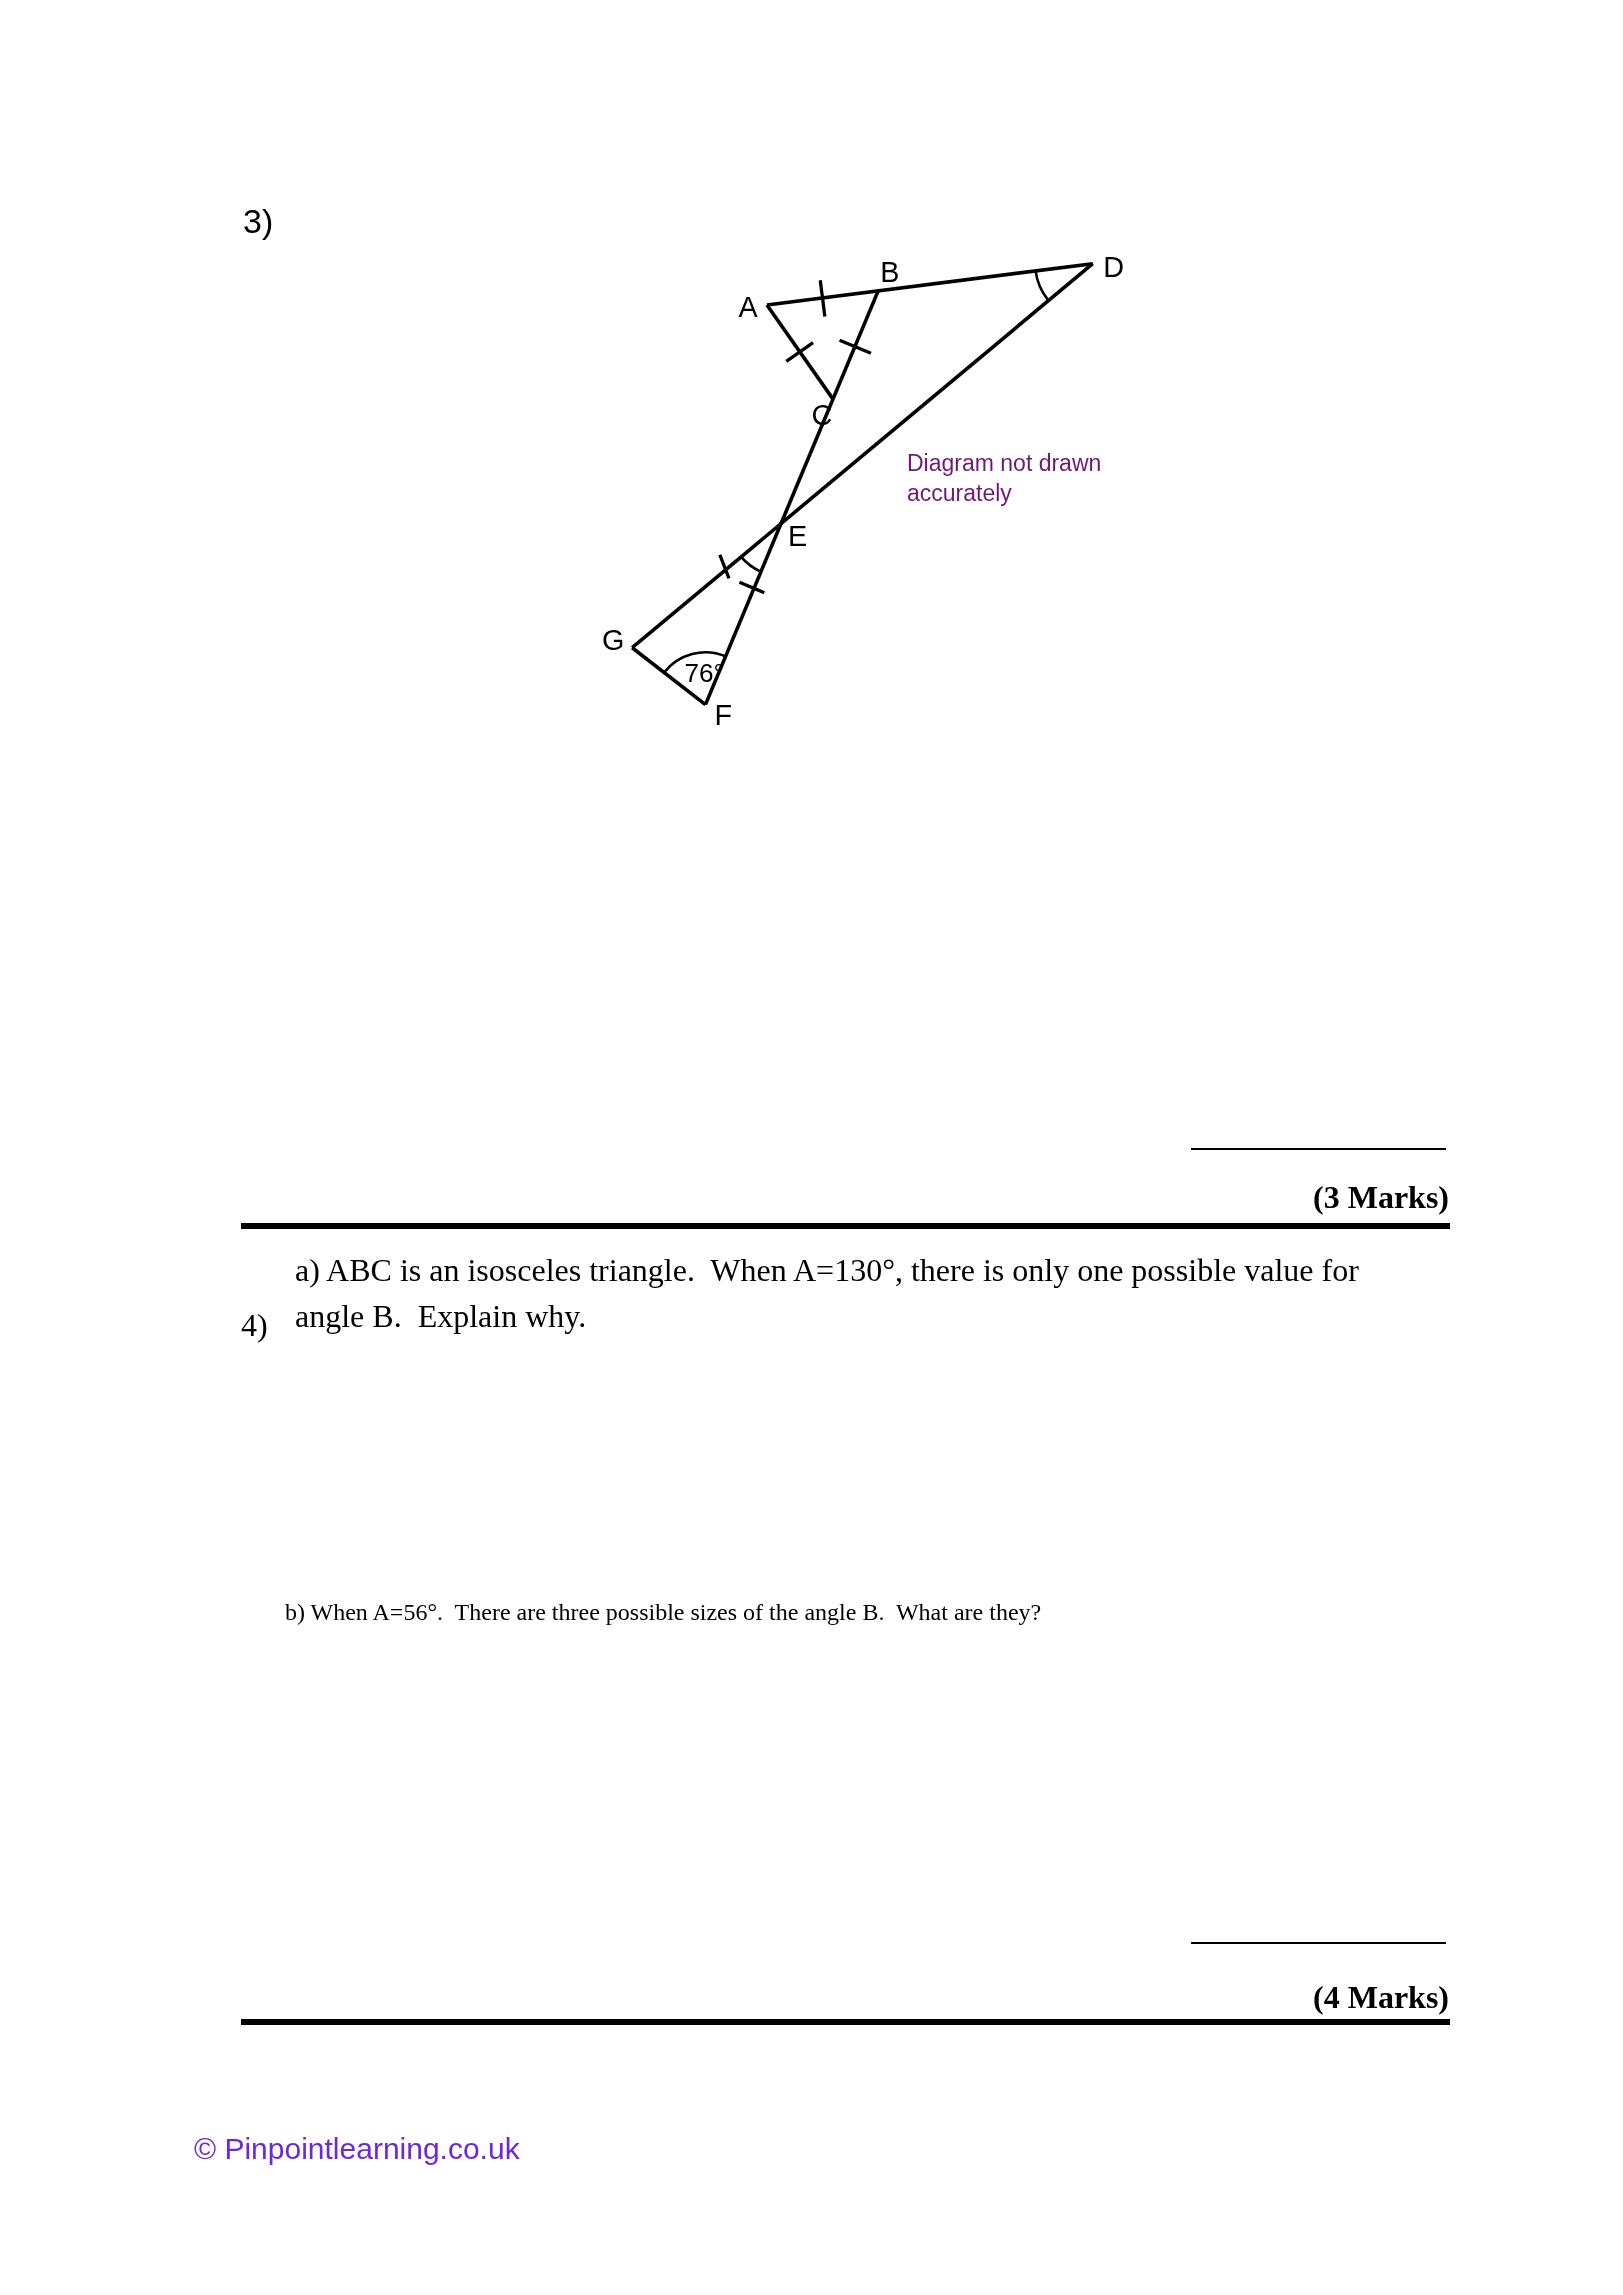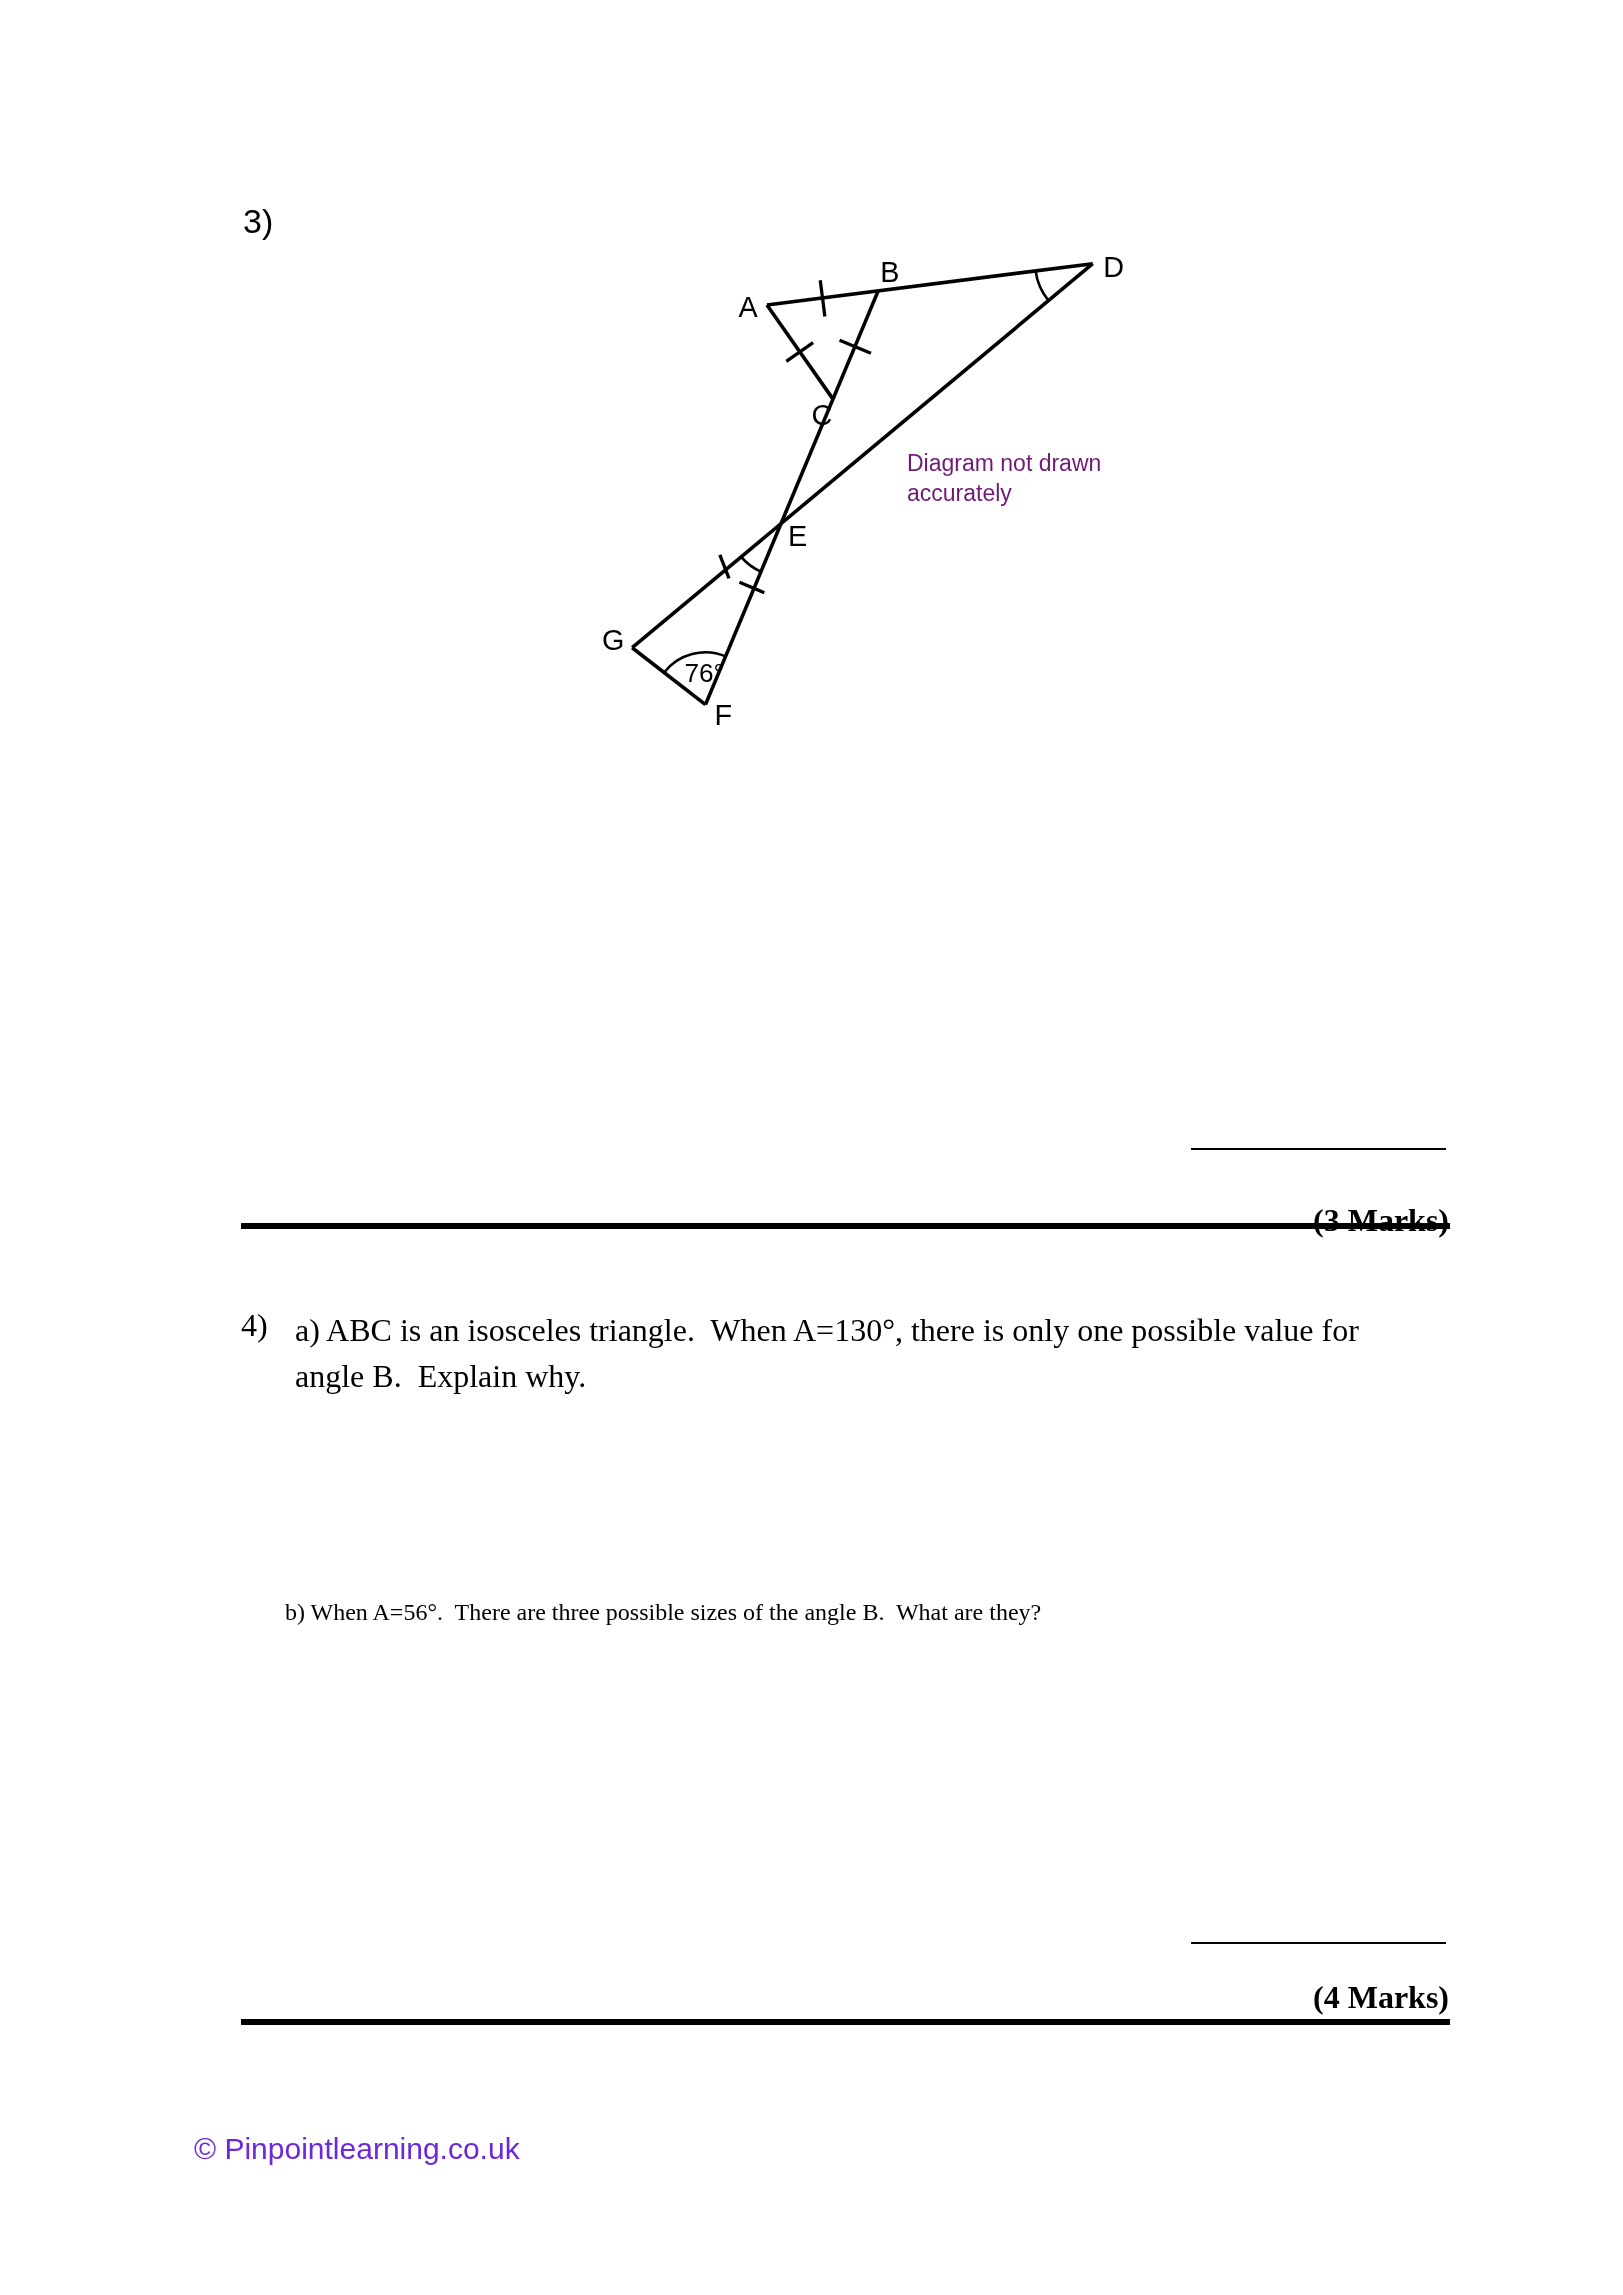--- a/index.html
+++ b/index.html
@@ -14,27 +14,27 @@
   .abs{position:absolute;}
   .qnum3{left:243px;top:202px;font-size:34px;font-family:"Liberation Sans",sans-serif;}
   .diagram-svg{left:589px;top:242px;width:543px;height:504px;}
   .diagram-note{left:907px;top:448px;font-family:"Liberation Sans",sans-serif;
     font-size:23px;line-height:30px;color:#701a75;}
   .q3-prompt{left:253px;top:766px;width:1184px;font-size:32px;line-height:46px;white-space:pre-wrap;}
   .answer-line{width:255px;border-top:2.6px solid #000;height:0;}
   .answer-line-1{left:1191px;top:1148px;}
   .answer-line-2{left:1191px;top:1942px;}
   .marks{width:402px;left:1047px;text-align:right;font-size:32px;font-weight:bold;}
-  .marks-3{top:1179px;margin-top:23px;}
+  .marks-3{top:1179px;}
   .marks-4{top:1979px;}
   .divider{left:241px;width:1209px;height:5.9px;background:#000;}
   .divider-1{top:1223px;}
   .divider-2{top:2019px;}
   .qnum4{left:241px;top:1307px;font-size:32px;}
-  .q4a{left:295px;top:1307px;width:1129px;font-size:32px;line-height:46px;white-space:pre-wrap;}
+  .q4a{left:295px;top:1247px;width:1129px;font-size:32px;line-height:46px;white-space:pre-wrap;}
   .q4b{left:285px;top:1589px;width:1165px;font-size:24px;line-height:46px;white-space:pre-wrap;}
   .footer{left:194px;top:2132px;font-family:"Liberation Sans",sans-serif;font-size:30px;color:#6d28d9;}
   svg text{font-family:"Liberation Sans",sans-serif;font-size:44px;fill:#000;}
   svg text.small{font-size:40px;}
 </style>
 </head>
 <body>
 
 <div class="page">
 

